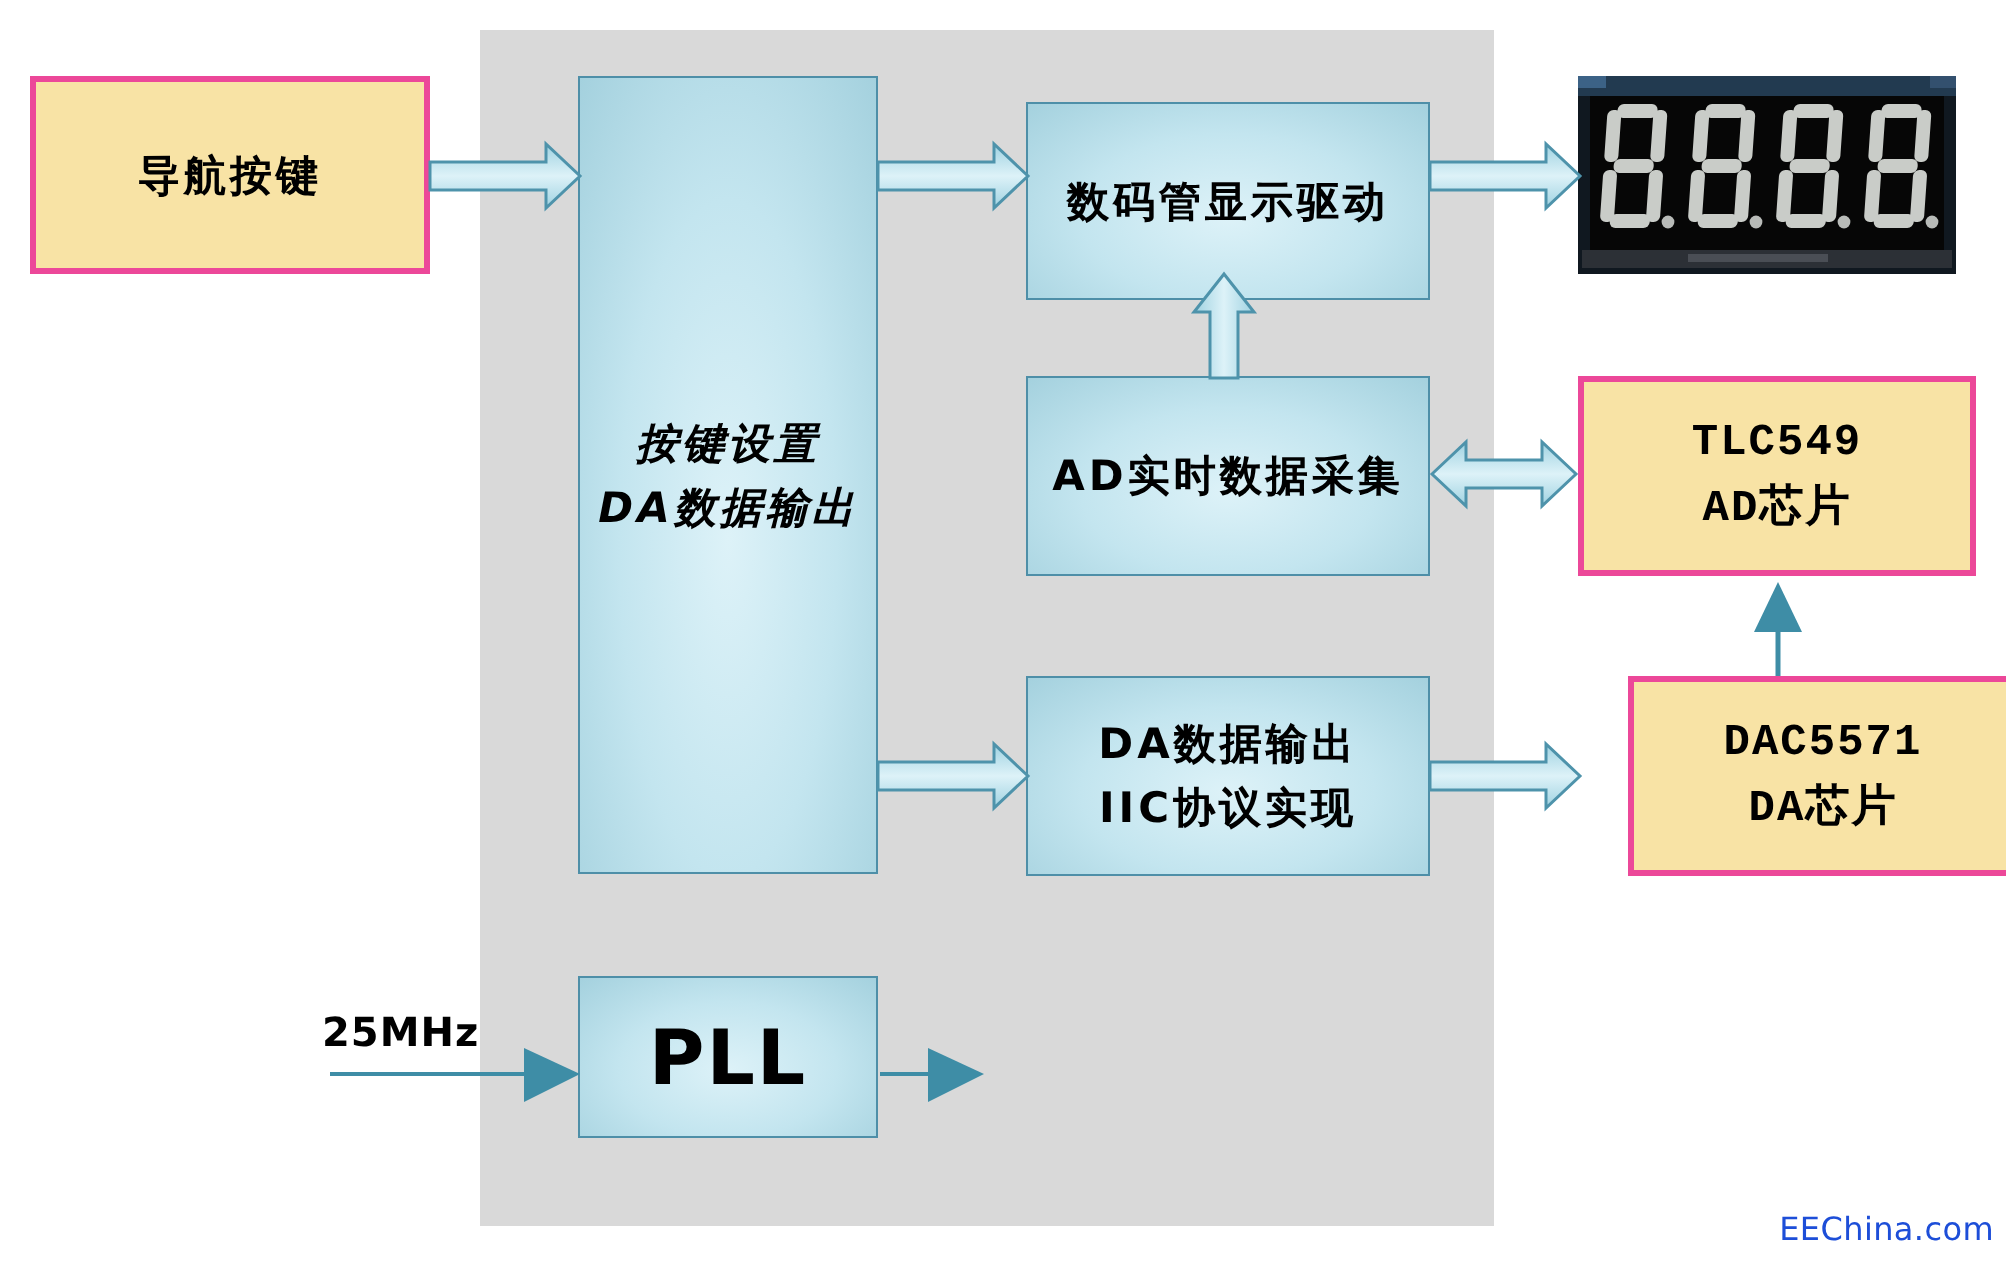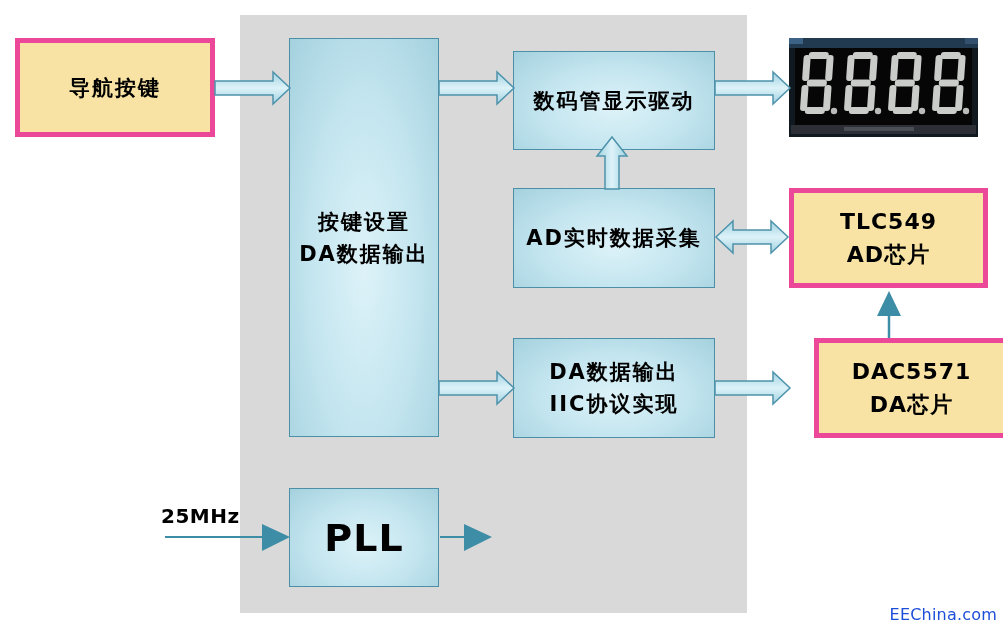--- a/index.html
+++ b/index.html
@@ -11,24 +11,24 @@
   .block{
     position:absolute;box-sizing:border-box;display:flex;flex-direction:column;
     align-items:center;justify-content:center;text-align:center;font-weight:bold;color:#000;
   }
   .blue{
     background:radial-gradient(ellipse at 50% 58%, #ddf2f8 0%, #c3e5ef 52%, #a4d1de 100%);
     border:1px solid #4e8fa8;
   }
   .yellow{
     background:#f8e3a5;
-    border:5px solid #ec4899;
+    border:3px solid #ec4899;
   }
   .cjk{font-size:21px;letter-spacing:2px;line-height:32px;}
-  .chip{font-size:22px;letter-spacing:1px;line-height:33px;}
+  .chip{font-size:22px;letter-spacing:1px;line-height:33px;font-family:Liberation Mono, monospace;}
   .pll-label{font-size:38px;letter-spacing:1px;}
   .clock-label{
     position:absolute;left:161px;top:504px;font-size:20px;font-weight:bold;letter-spacing:0.5px;
   }
   .watermark{
     position:absolute;left:862px;top:605px;width:135px;text-align:right;
     font-size:16px;color:#1d4ed8;letter-spacing:0.2px;
   }
   .overlay{position:absolute;left:0;top:0;width:1003px;height:631px;pointer-events:none;}
   .sevenseg{position:absolute;left:789px;top:38px;width:189px;height:99px;}
@@ -37,21 +37,21 @@
 <body>
 
 <div id="canvas">
 
   <div class="panel"></div>
 
   <div class="block yellow cjk" style="left:15px;top:38px;width:200px;height:99px;">
     <span>导航按键</span>
   </div>
 
-  <div class="block blue cjk" style="left:289px;top:38px;width:150px;height:399px;">
+  <div class="block blue cjk" style="left:289px;top:38px;width:150px;height:399px;font-style:italic;">
     <span>按键设置</span>
     <span>DA数据输出</span>
   </div>
 
   <div class="block blue cjk" style="left:513px;top:51px;width:202px;height:99px;">
     <span>数码管显示驱动</span>
   </div>
 
   <div class="block blue cjk" style="left:513px;top:188px;width:202px;height:100px;">
     <span>AD实时数据采集</span>
@@ -65,21 +65,21 @@
   <div class="block yellow chip" style="left:789px;top:188px;width:199px;height:100px;">
     <span>TLC549</span>
     <span>AD芯片</span>
   </div>
 
   <div class="block yellow chip" style="left:814px;top:338px;width:195px;height:100px;">
     <span>DAC5571</span>
     <span>DA芯片</span>
   </div>
 
-  <div class="block blue pll-label" style="left:289px;top:488px;width:150px;height:99px;">
+  <div class="block blue pll-label" style="left:289px;top:488px;width:150px;height:81px;">
     <span>PLL</span>
   </div>
 
   <div class="sevenseg">
     <svg width="189" height="99" viewBox="0 0 189 99">
       <rect x="0" y="0" width="189" height="99" fill="#101820"></rect>
       <rect x="0" y="0" width="189" height="10" fill="#223a50"></rect>
       <rect x="0" y="0" width="14" height="6" fill="#3c6286"></rect>
       <rect x="176" y="0" width="13" height="6" fill="#33506e"></rect>
       <rect x="2" y="87" width="185" height="9" fill="#2c3036"></rect>

